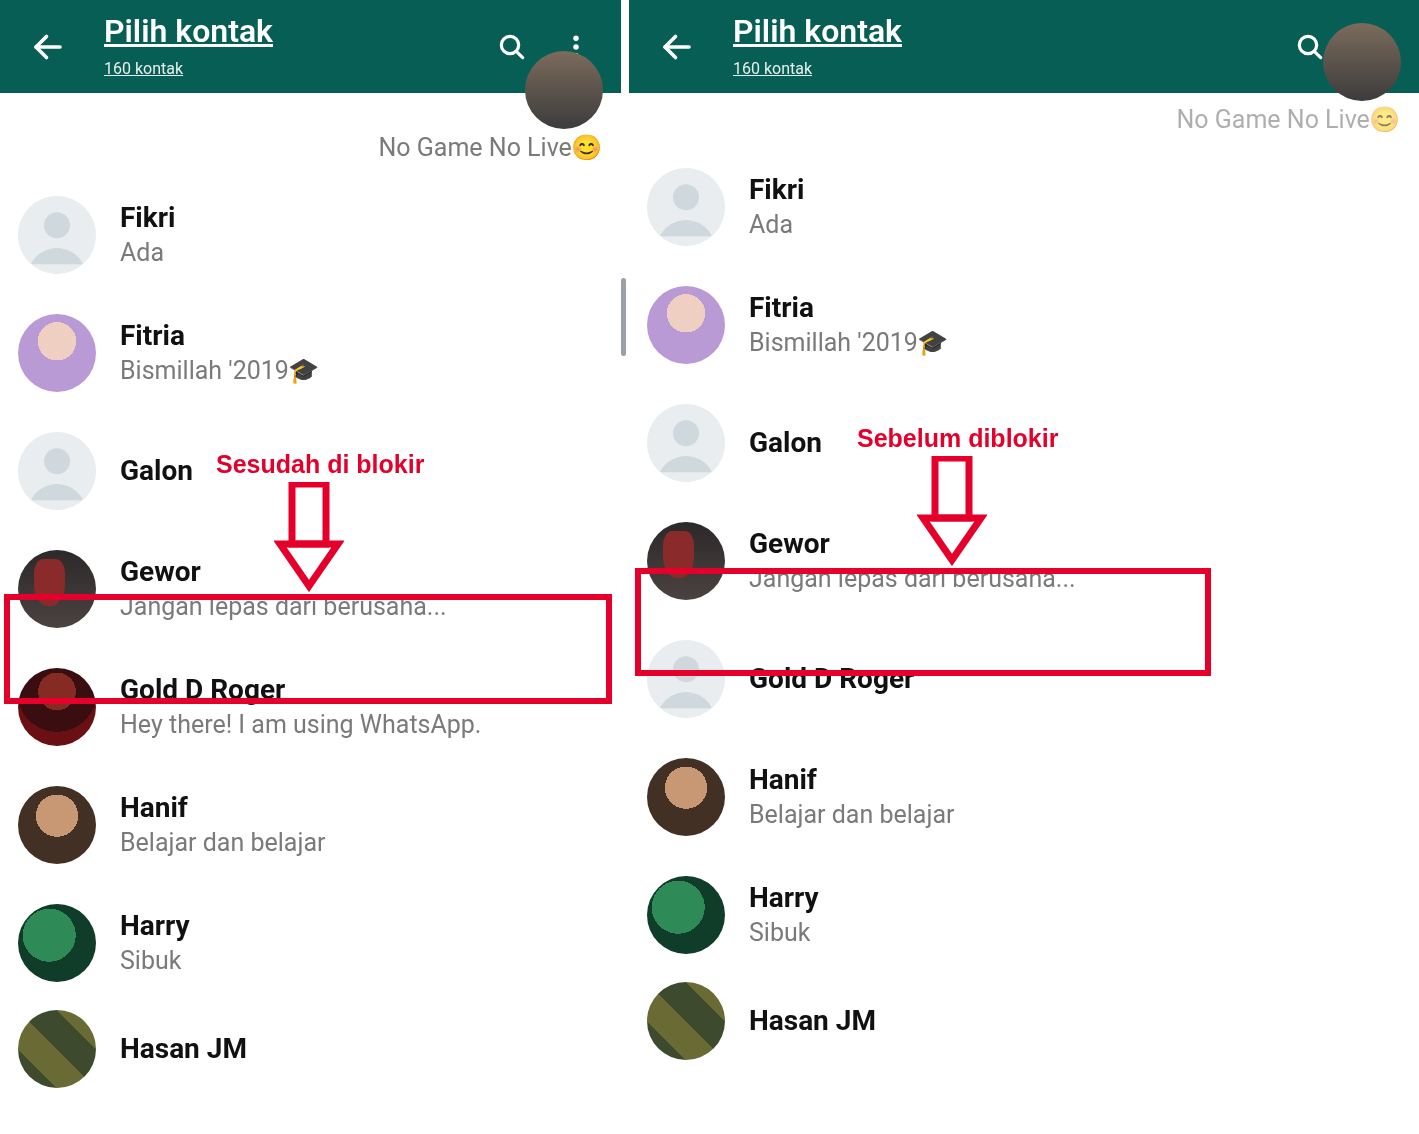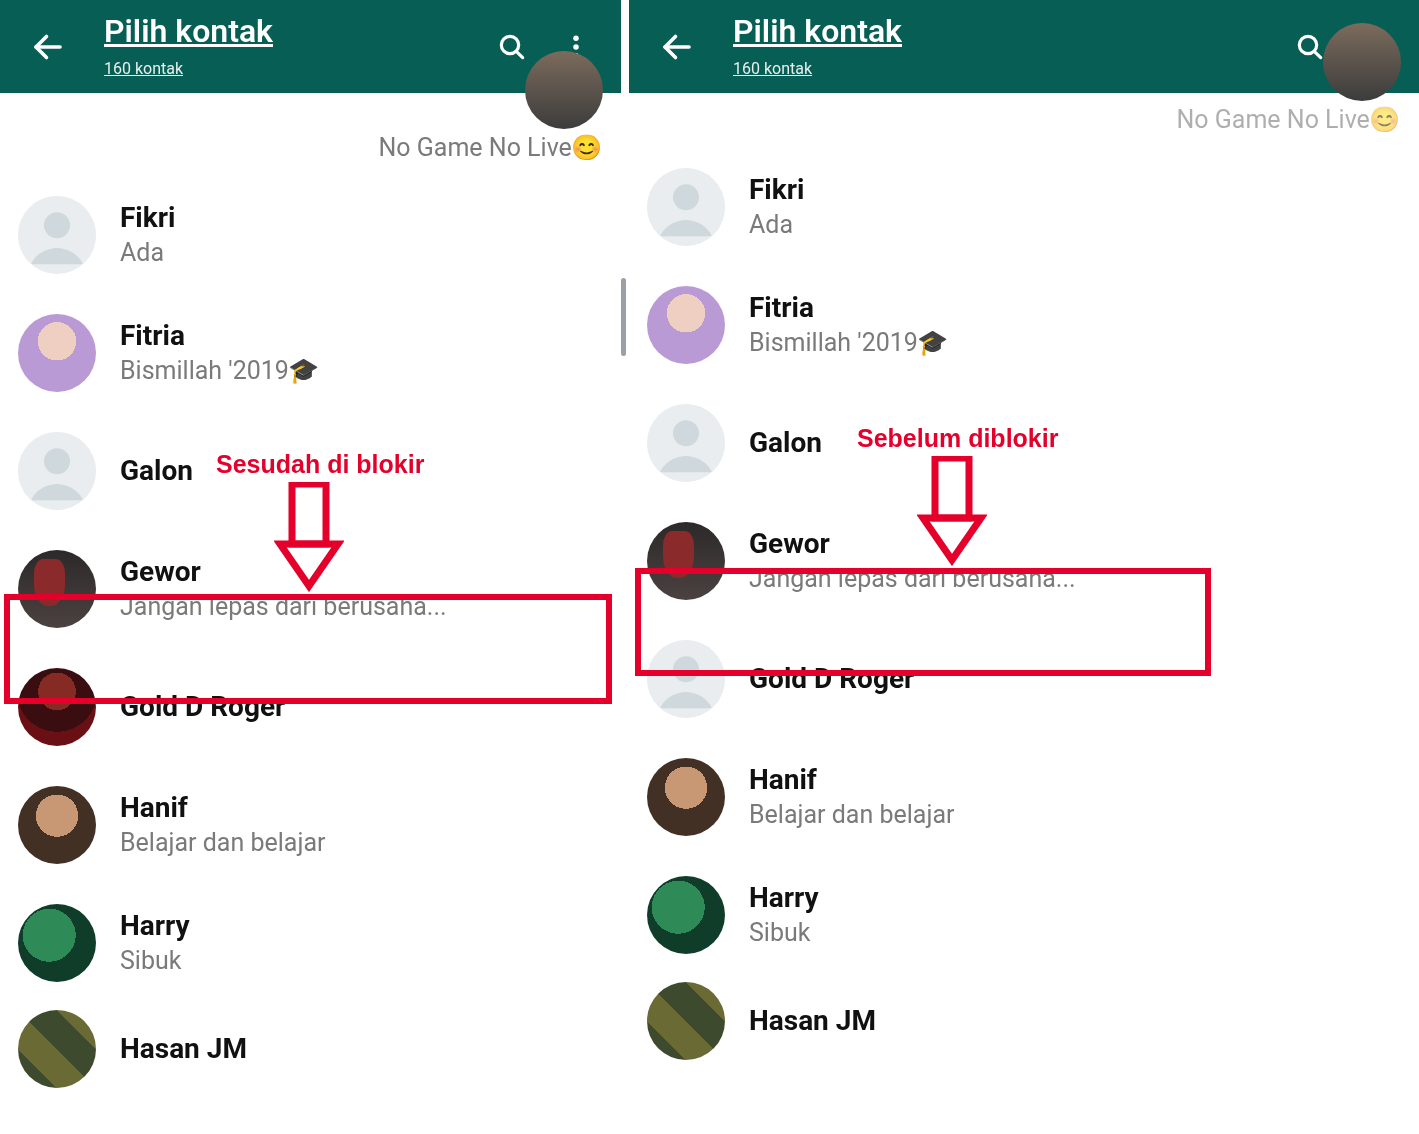--- a/index.html
+++ b/index.html
@@ -162,20 +162,21 @@
         <div class="info">
           <div class="name">Gewor</div>
           <div class="status">Jangan lepas dari berusaha...</div>
         </div>
       </div>
 
       <div class="row">
         <div class="avatar roger"></div>
         <div class="info">
           <div class="name">Gold D Roger</div>
+          <div class="status">Hey there! I am using WhatsApp.</div>
         </div>
       </div>
 
       <div class="row">
         <div class="avatar kid"></div>
         <div class="info">
           <div class="name">Hanif</div>
           <div class="status">Belajar dan belajar</div>
         </div>
       </div>

